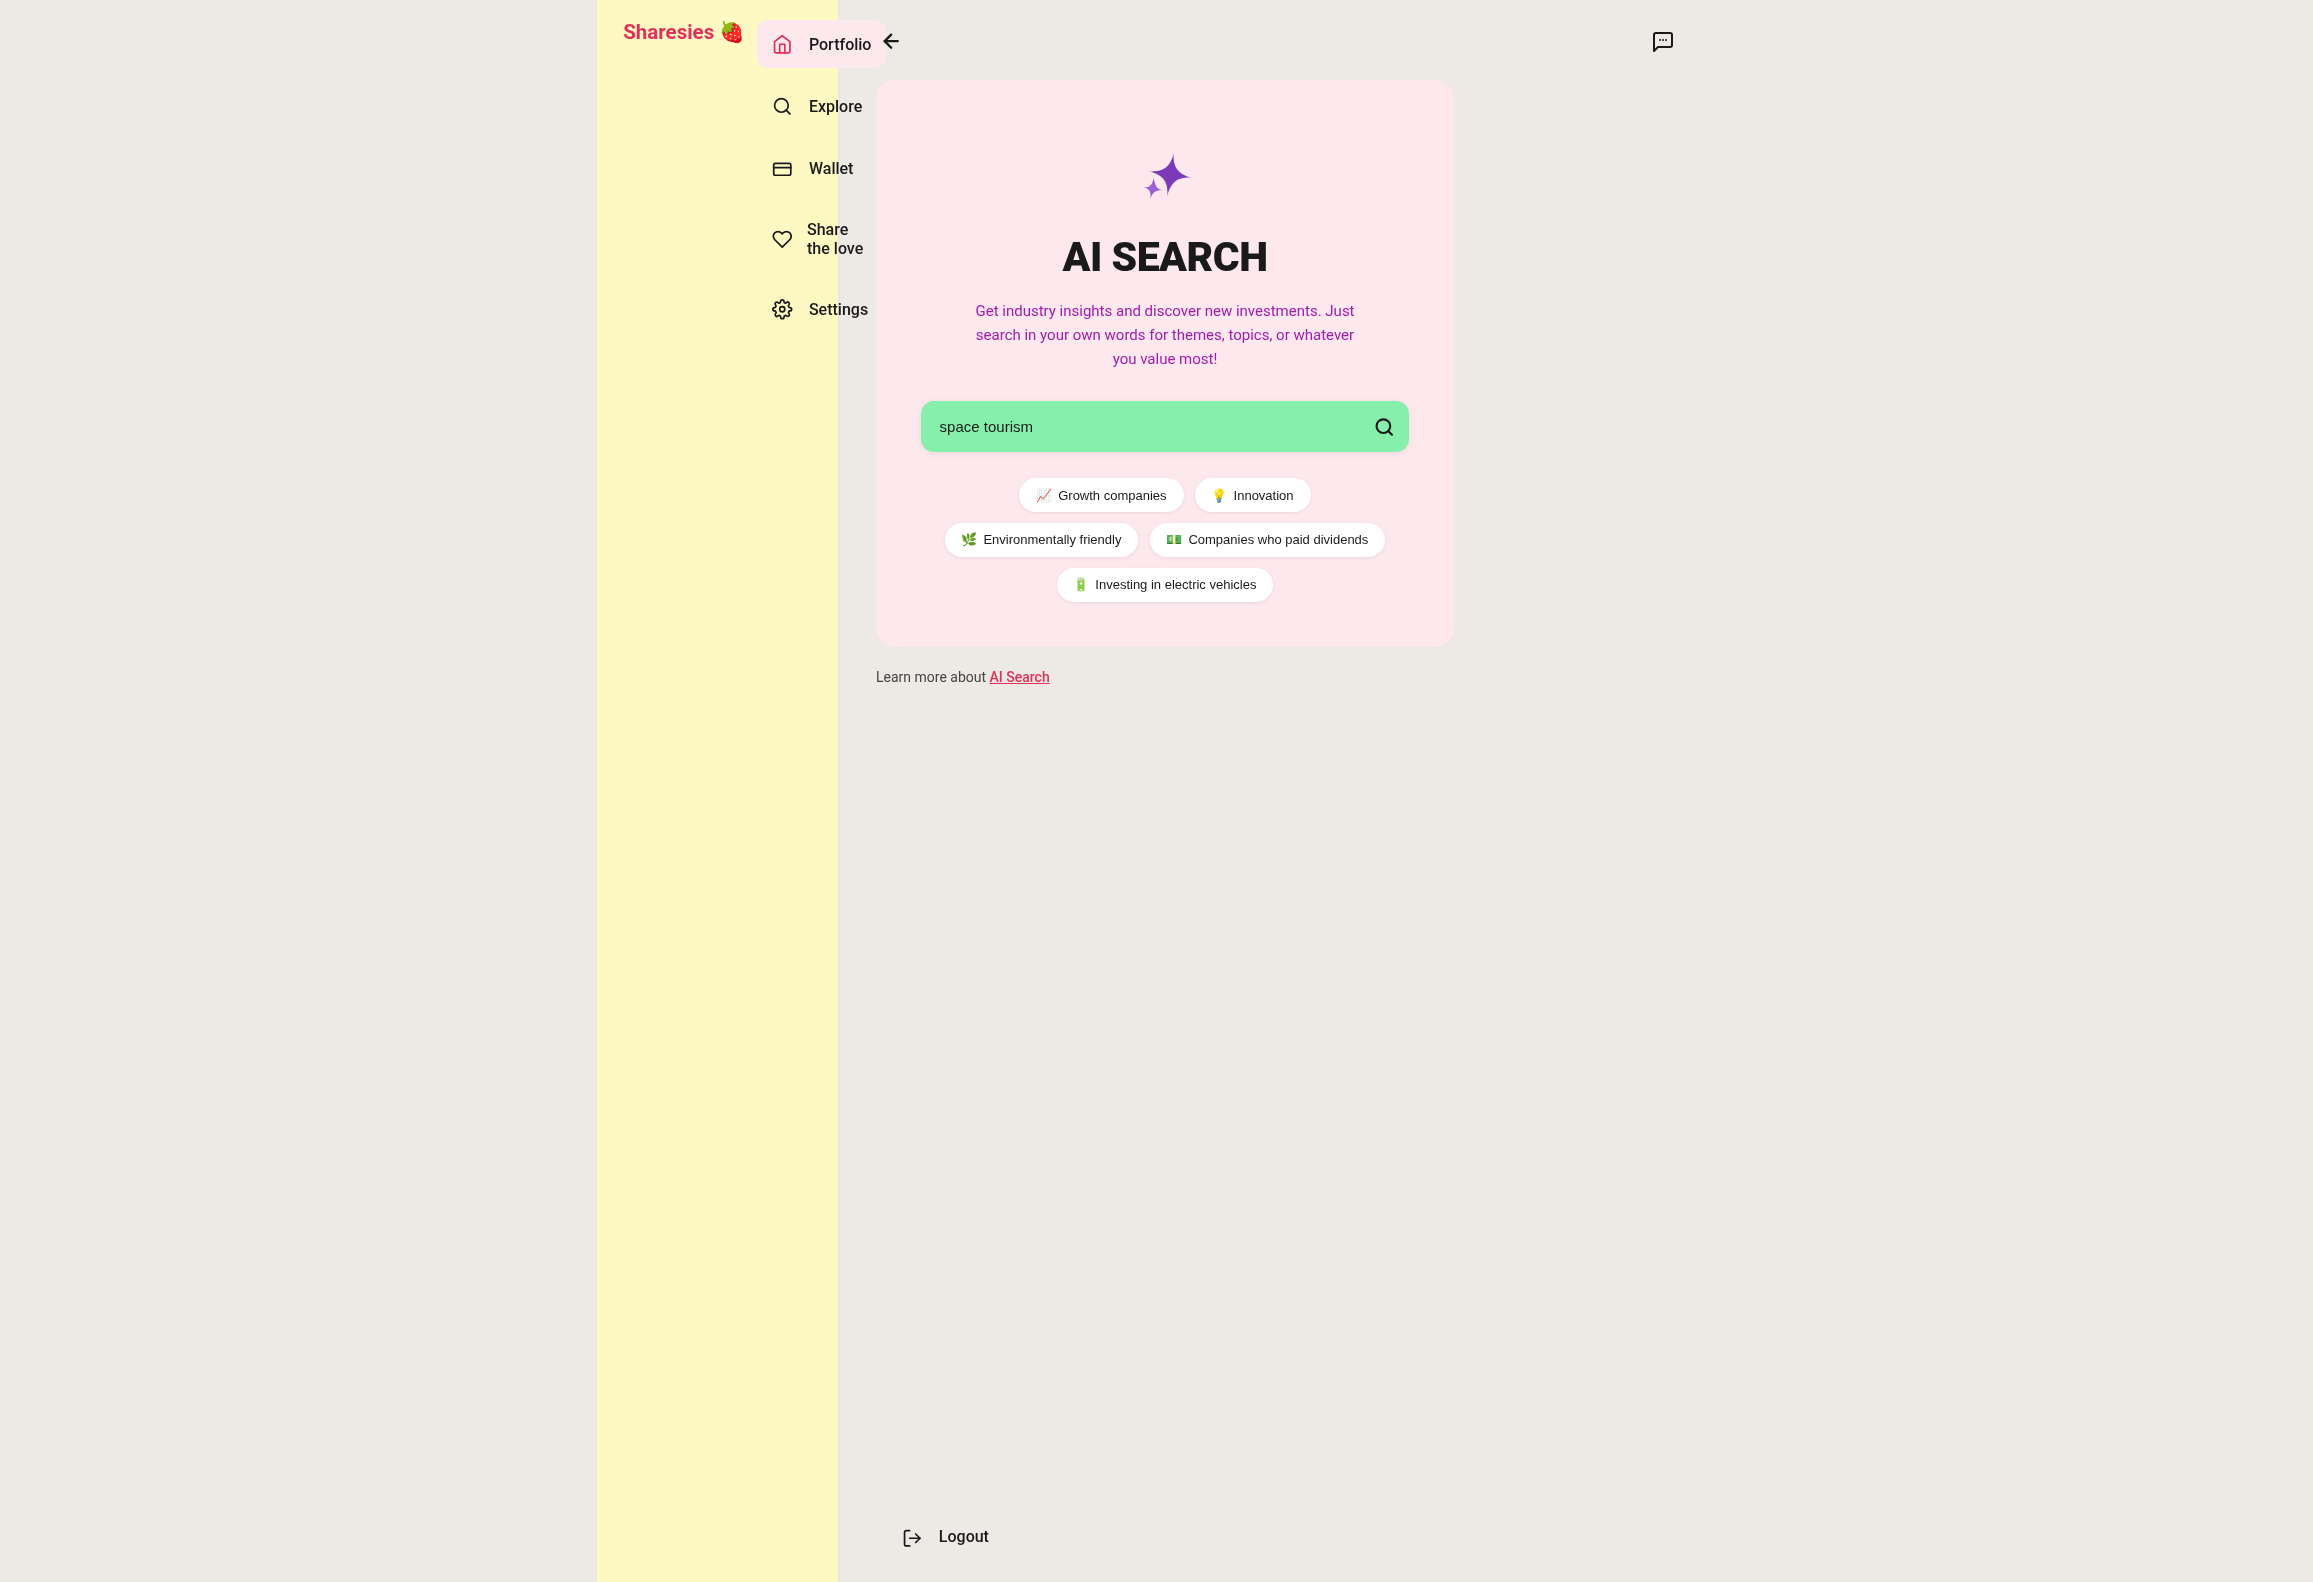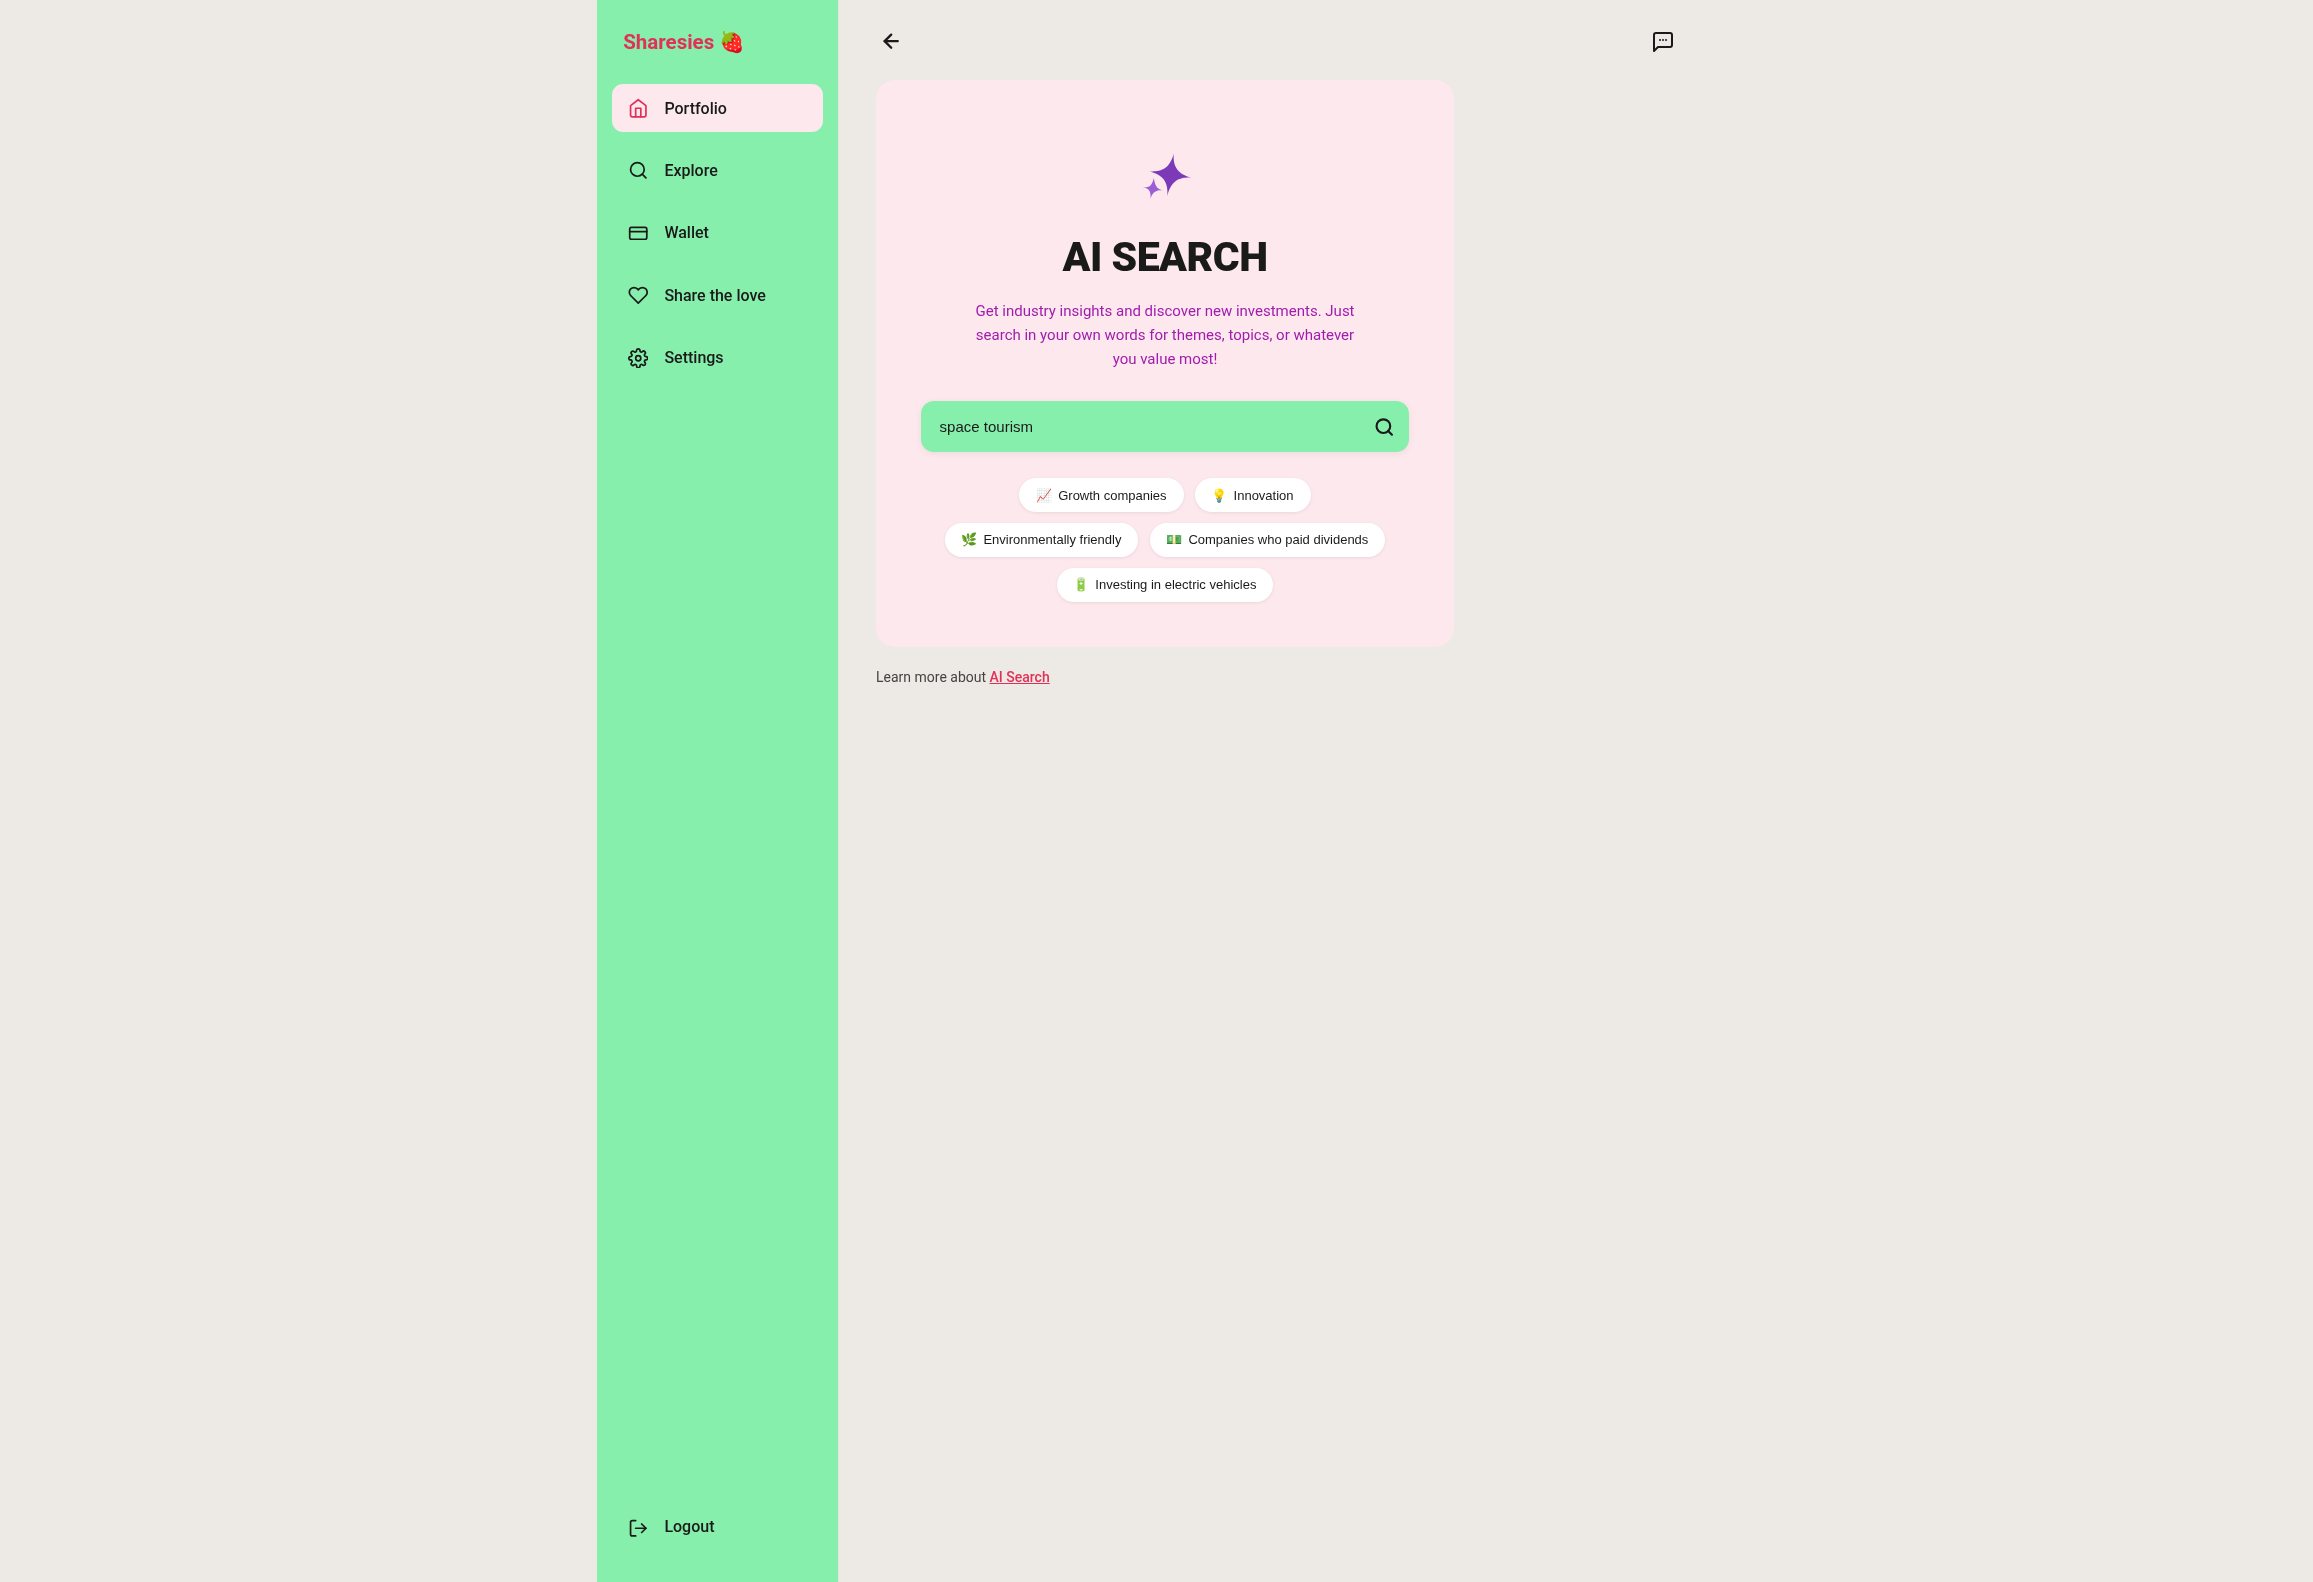--- a/index.html
+++ b/index.html
@@ -20,24 +20,23 @@
       display: flex;
       width: 100%;
       max-width: 1119px;
       margin: 0 auto;
     }
 
     
     .sidebar {
       width: 242px;
       min-width: 242px;
-      background: #86efac;
-      display: flex;
-      flex-direction: column;
-      padding: 30px 15px;
+      background: #fef9c3;
+      display: flex;
+      padding: 20px 15px;
       border-right: 0.9px solid #e8e3dd;
     }
 
     .logo-area {
       padding: 0 11.2px 30px 11.2px;
     }
 
     .logo-text {
       color: #e0315a;
       font-size: 20.5px;

